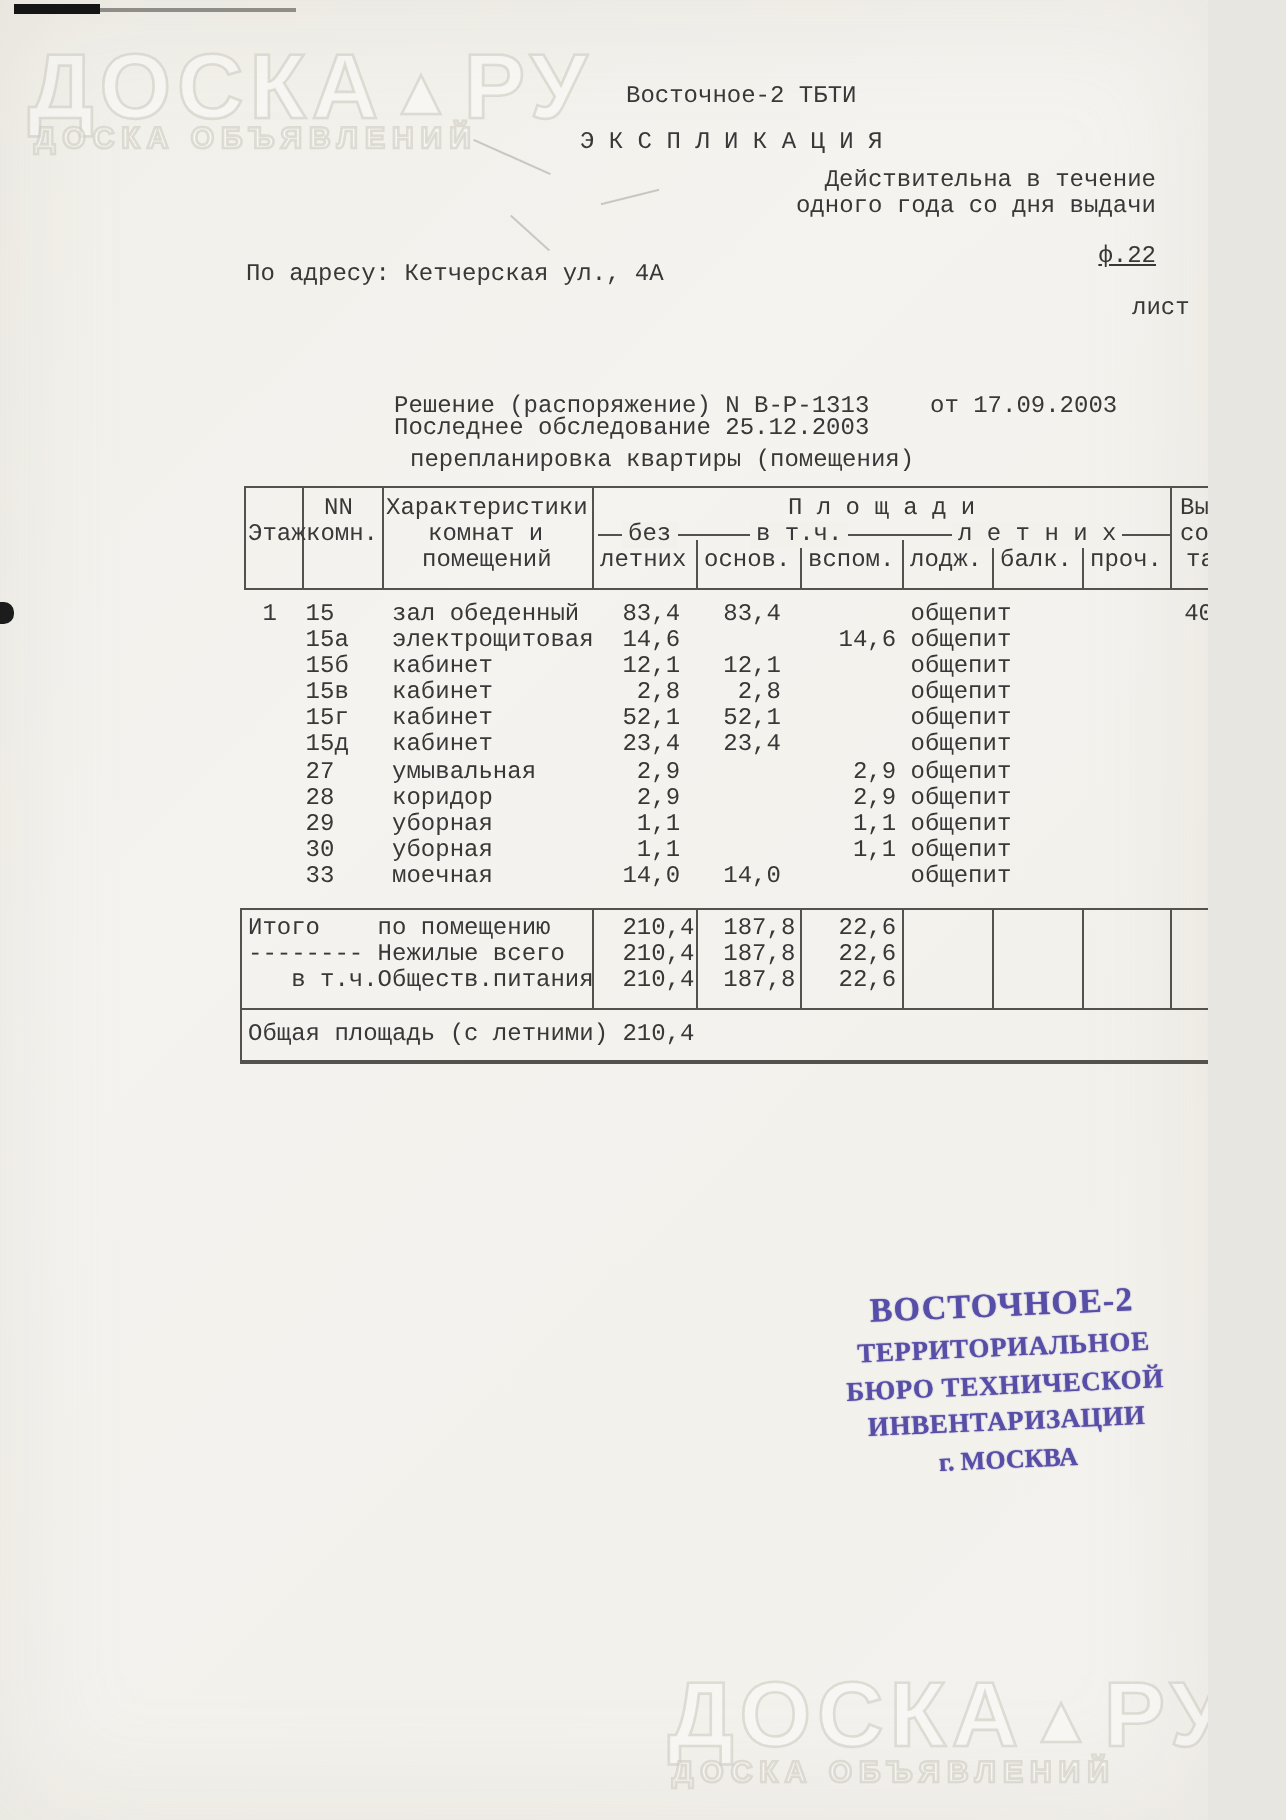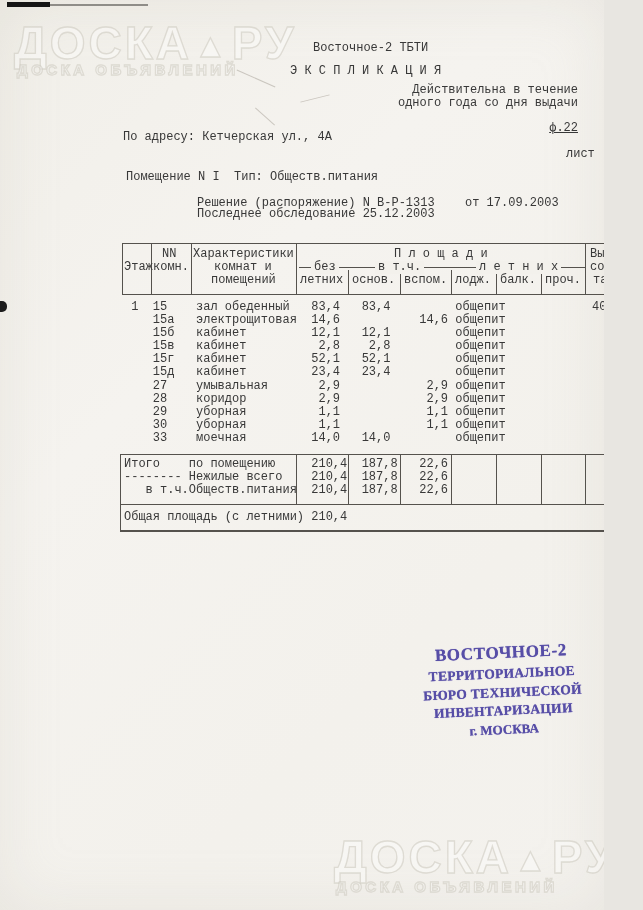--- a/index.html
+++ b/index.html
@@ -52,24 +52,24 @@
   <div class="wm wm-small" style="left:17px;top:61px;">ДОСКА ОБЪЯВЛЕНИЙ</div>
 
   <div class="t" style="left:313px;top:42px;">Восточное-2 ТБТИ</div>
   <div class="t" style="left:290px;top:65px;">Э К С П Л И К А Ц И Я</div>
   <div class="t rt" style="right:26px;top:84px;">Действительна в течение</div>
   <div class="t rt" style="right:26px;top:97px;">одного года со дня выдачи</div>
   <div class="t rt" style="right:26px;top:122px;text-decoration:underline;">ф.22</div>
   <div class="t" style="left:566px;top:148px;"><span>лист</span><span style="margin-left:14px;">1</span></div>
   <div class="t" style="left:123px;top:131px;">По адресу: Кетчерская ул., 4А</div>
 
-  <div class="t" style="left:126px;top:171px;">Помещение N I  Тип: Обществ.питания</div>
   <div class="t" style="left:197px;top:184px;margin-top:24px;">Последнее обследование 25.12.2003</div>
   <div class="t" style="left:197px;top:197px;">Решение (распоряжение) N В-Р-1313</div>
   <div class="t" style="left:465px;top:197px;">от 17.09.2003</div>
+  <div class="t" style="left:205px;top:224px;">перепланировка квартиры (помещения)</div>
 
   <div class="box" style="left:122px;top:243px;width:496px;height:52px;"></div>
   <div class="vl" style="left:151px;top:244px;height:50px;"></div>
   <div class="vl" style="left:191px;top:244px;height:50px;"></div>
   <div class="vl" style="left:296px;top:244px;height:50px;"></div>
   <div class="vl" style="left:585px;top:244px;height:50px;"></div>
   <div class="vl" style="left:348px;top:270px;height:24px;"></div>
   <div class="vl" style="left:400px;top:270px;height:24px;"></div>
   <div class="vl" style="left:451px;top:270px;height:24px;"></div>
   <div class="vl" style="left:496px;top:270px;height:24px;"></div>

